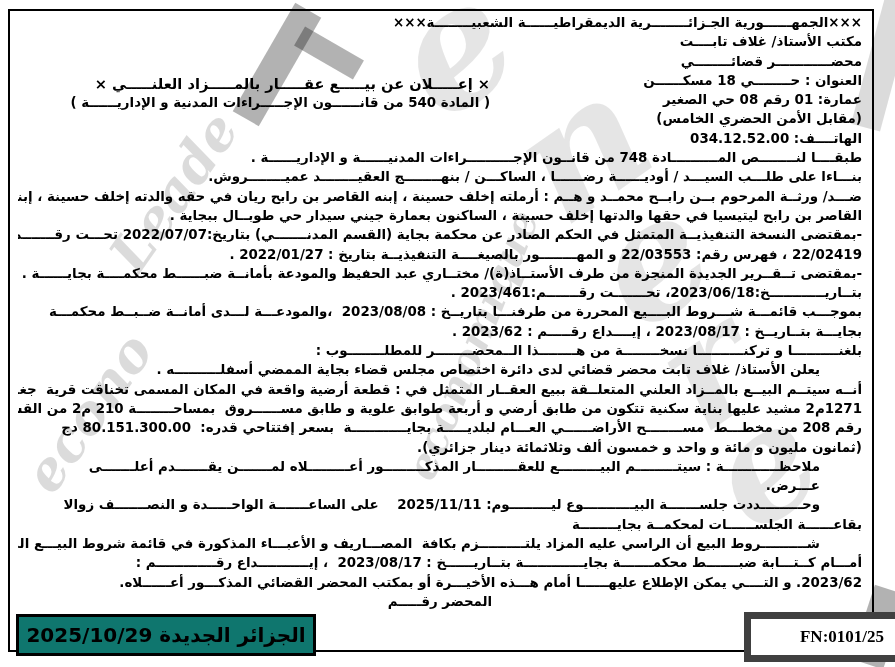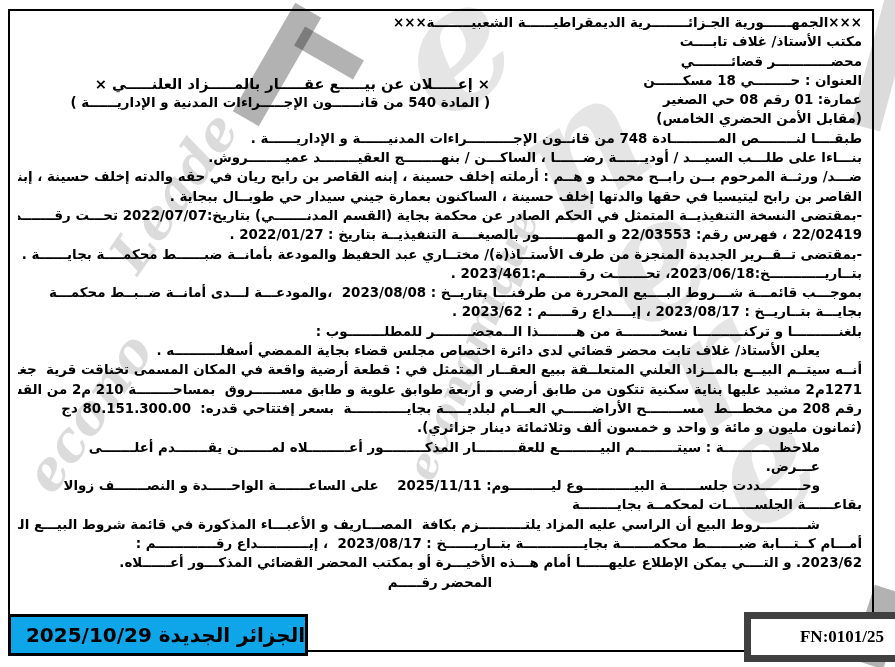--- a/index.html
+++ b/index.html
@@ -33,23 +33,23 @@
   }
   .ln{white-space:pre; height:19.3px;}
   .ind{padding-right:42px;}
   .ctr{text-align:center;}
   .cols{display:flex;}
   .addr{width:372px;}
   .ttl{flex:1; text-align:right; padding-top:3px;}
   .ttl .big{font-size:14.6px;}
   
   .box-news{
-    position:absolute; left:8px; top:614px; width:294px; height:36px; z-index:3;
-    border:3px solid #000; background:#0ea5e9; direction:rtl;
-    display:flex; align-items:center; justify-content:flex-start;
+    position:absolute; left:16px; top:614px; width:294px; height:36px; z-index:3;
+    border:3px solid #000; background:#0f766e; direction:rtl;
+    display:flex; align-items:center; justify-content:center;
     font-size:20px; letter-spacing:0.5px;
   }
   .box-ref{
     position:absolute; left:744px; top:612px; width:106px; height:36px; z-index:3;
     border:7px solid #404040; background:#fff;
     display:flex; align-items:center; justify-content:center;
     font-family:"Liberation Serif",serif; font-weight:bold; font-size:17px;padding-left:38px;
   }
 </style>
 </head>
@@ -78,20 +78,21 @@
 
     <div class="ln">×××الجمهــــــورية الجـزائــــــــرية الديمقراطيــــــة الشعبيــــــــة×××</div>
     <div class="ln">مكتب الأستاذ/ غلاف تابــــت</div>
     <div class="ln">محضــــــــــــر قضائــــــــي</div>
 
     <div class="cols">
       <div class="addr">
         <div class="ln">العنوان : حــــــــي 18 مسكــــــن</div>
         <div class="ln">عمارة: 01 رقم 08 حي الصغير</div>
         <div class="ln">(مقابل الأمن الحضري الخامس)</div>
+        <div class="ln">الهاتــــف: 034.12.52.00</div>
       </div>
       <div class="ttl">
         <div class="ln big">× إعـــــلان عن بيـــــع عقـــــار بالمـــــزاد العلنـــــي ×</div>
         <div class="ln">( المادة 540 من قانــــــون الإجـــــراءات المدنية و الإداريــــــة )</div>
       </div>
     </div>
 
     <div class="ln">طبقــــا لنــــــــص المــــــــــادة 748 من قانــون الإجــــــــــراءات المدنيــــــة و الإداريــــــة .</div>
     <div class="ln">بنـــاءا على طلـــب السيـــد / أوديــــــة رضــــــا ، الساكـــن / بنهــــــــج العقيــــــــد عميــــــــروش.</div>
     <div class="ln">ضـــد/ ورثــة المرحوم بــن رابــح محمــد و هــم : أرملته إخلف حسينة ، إبنه القاصر بن رابح ريان في حقه والدته إخلف حسينة ، إبنته</div>

